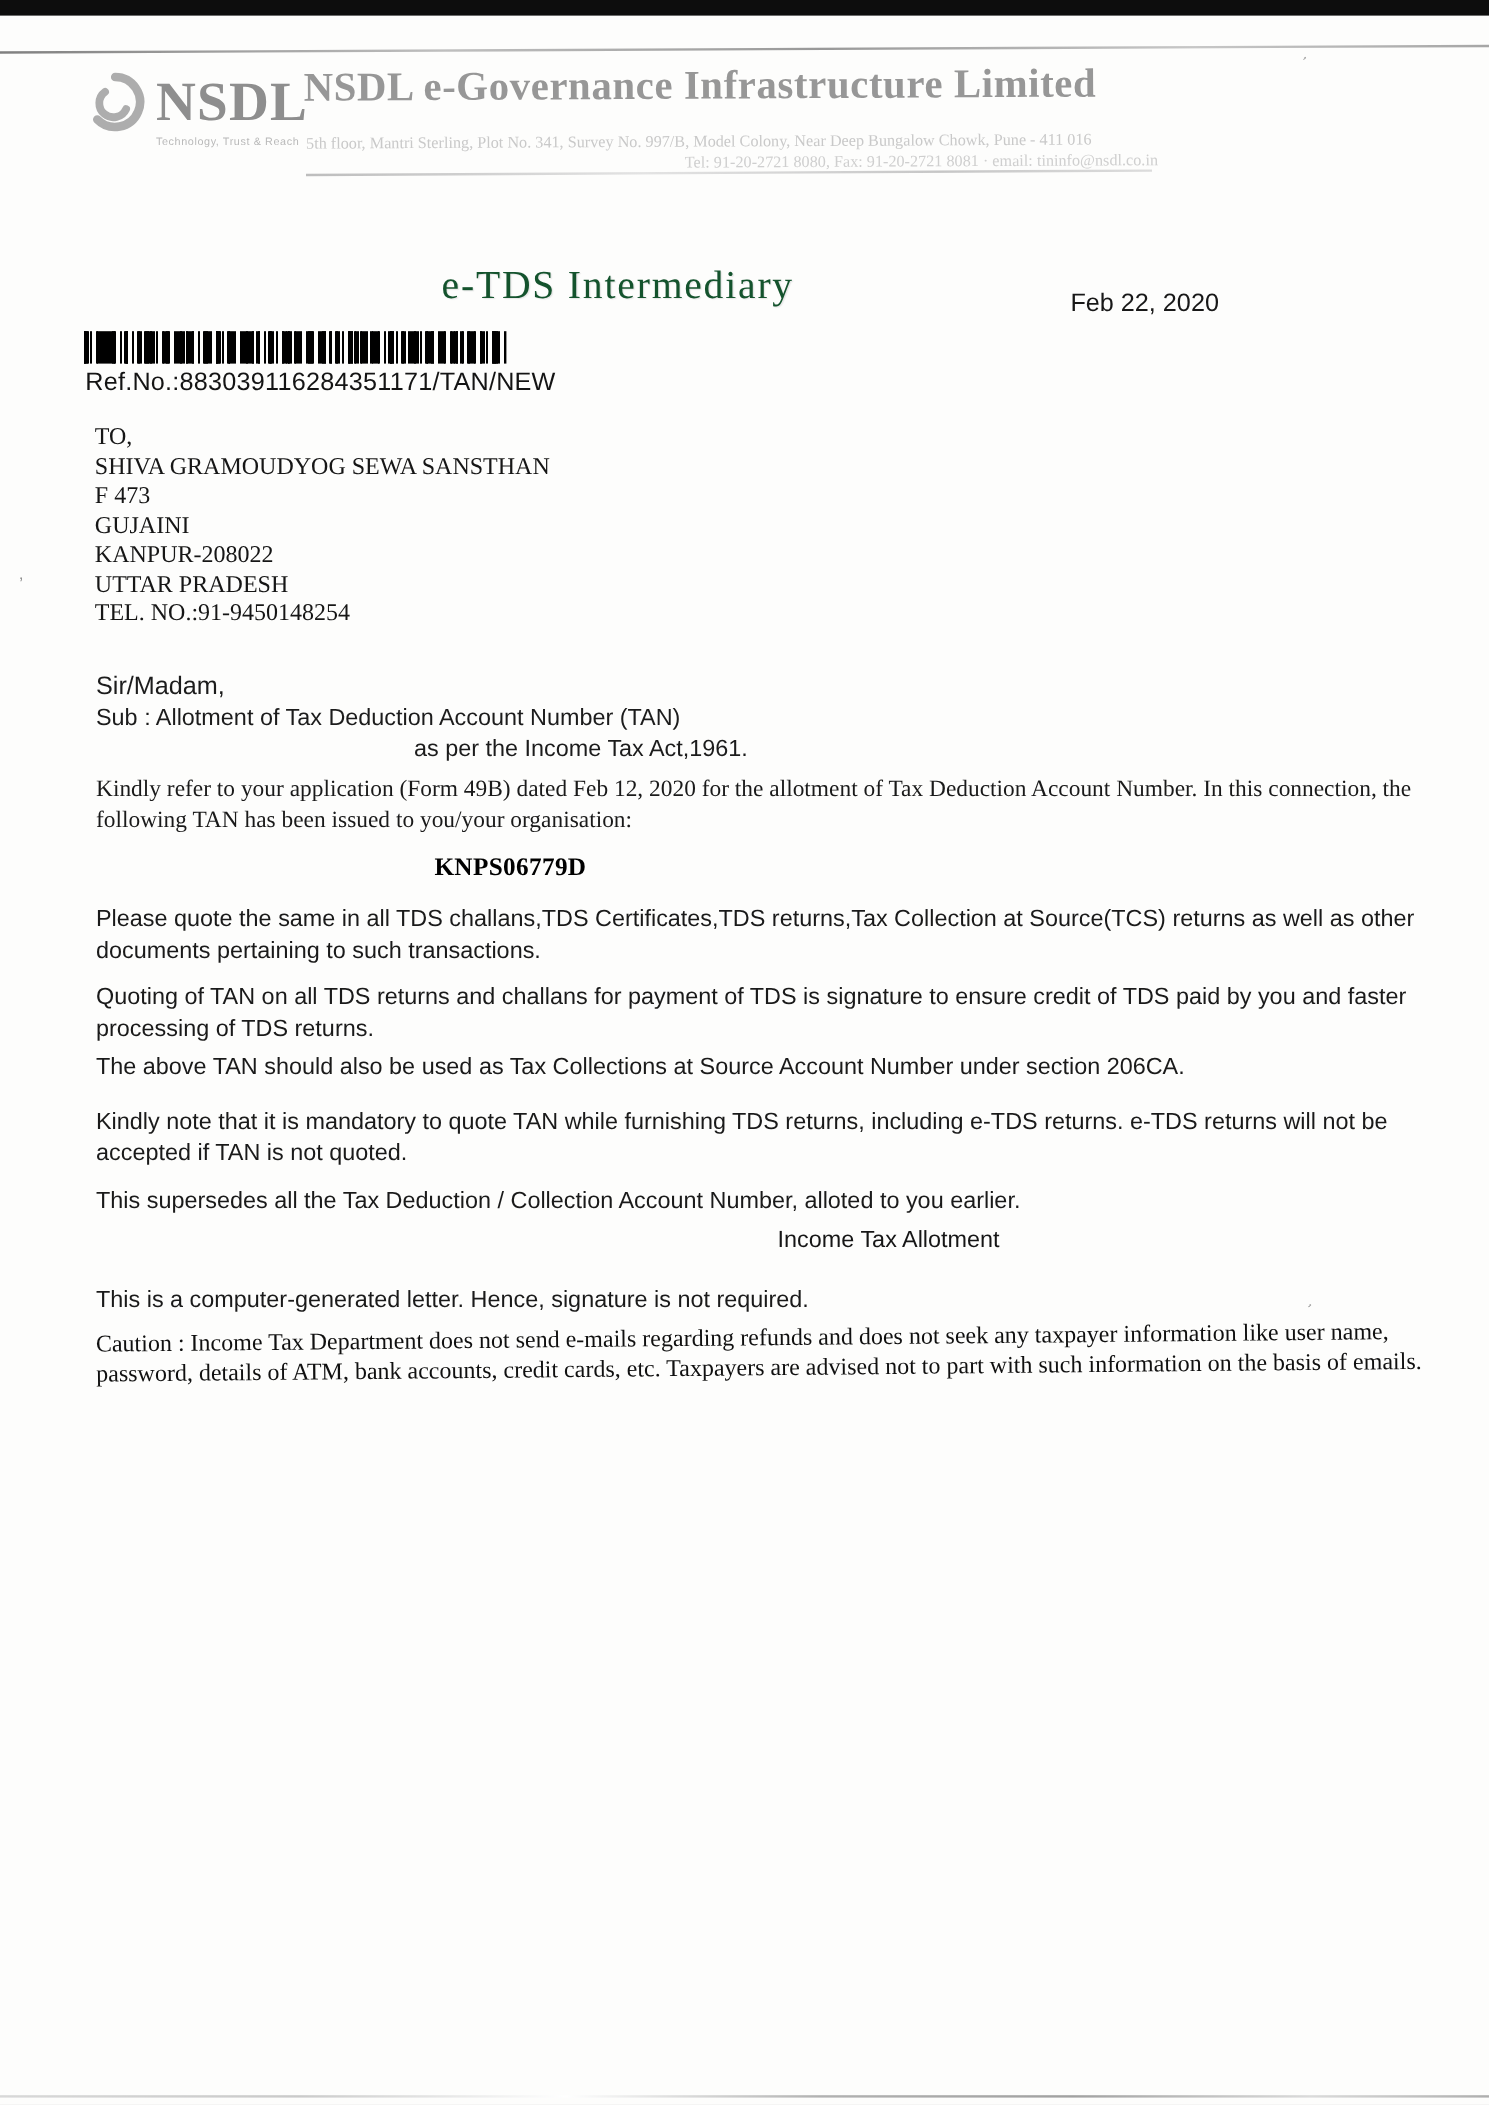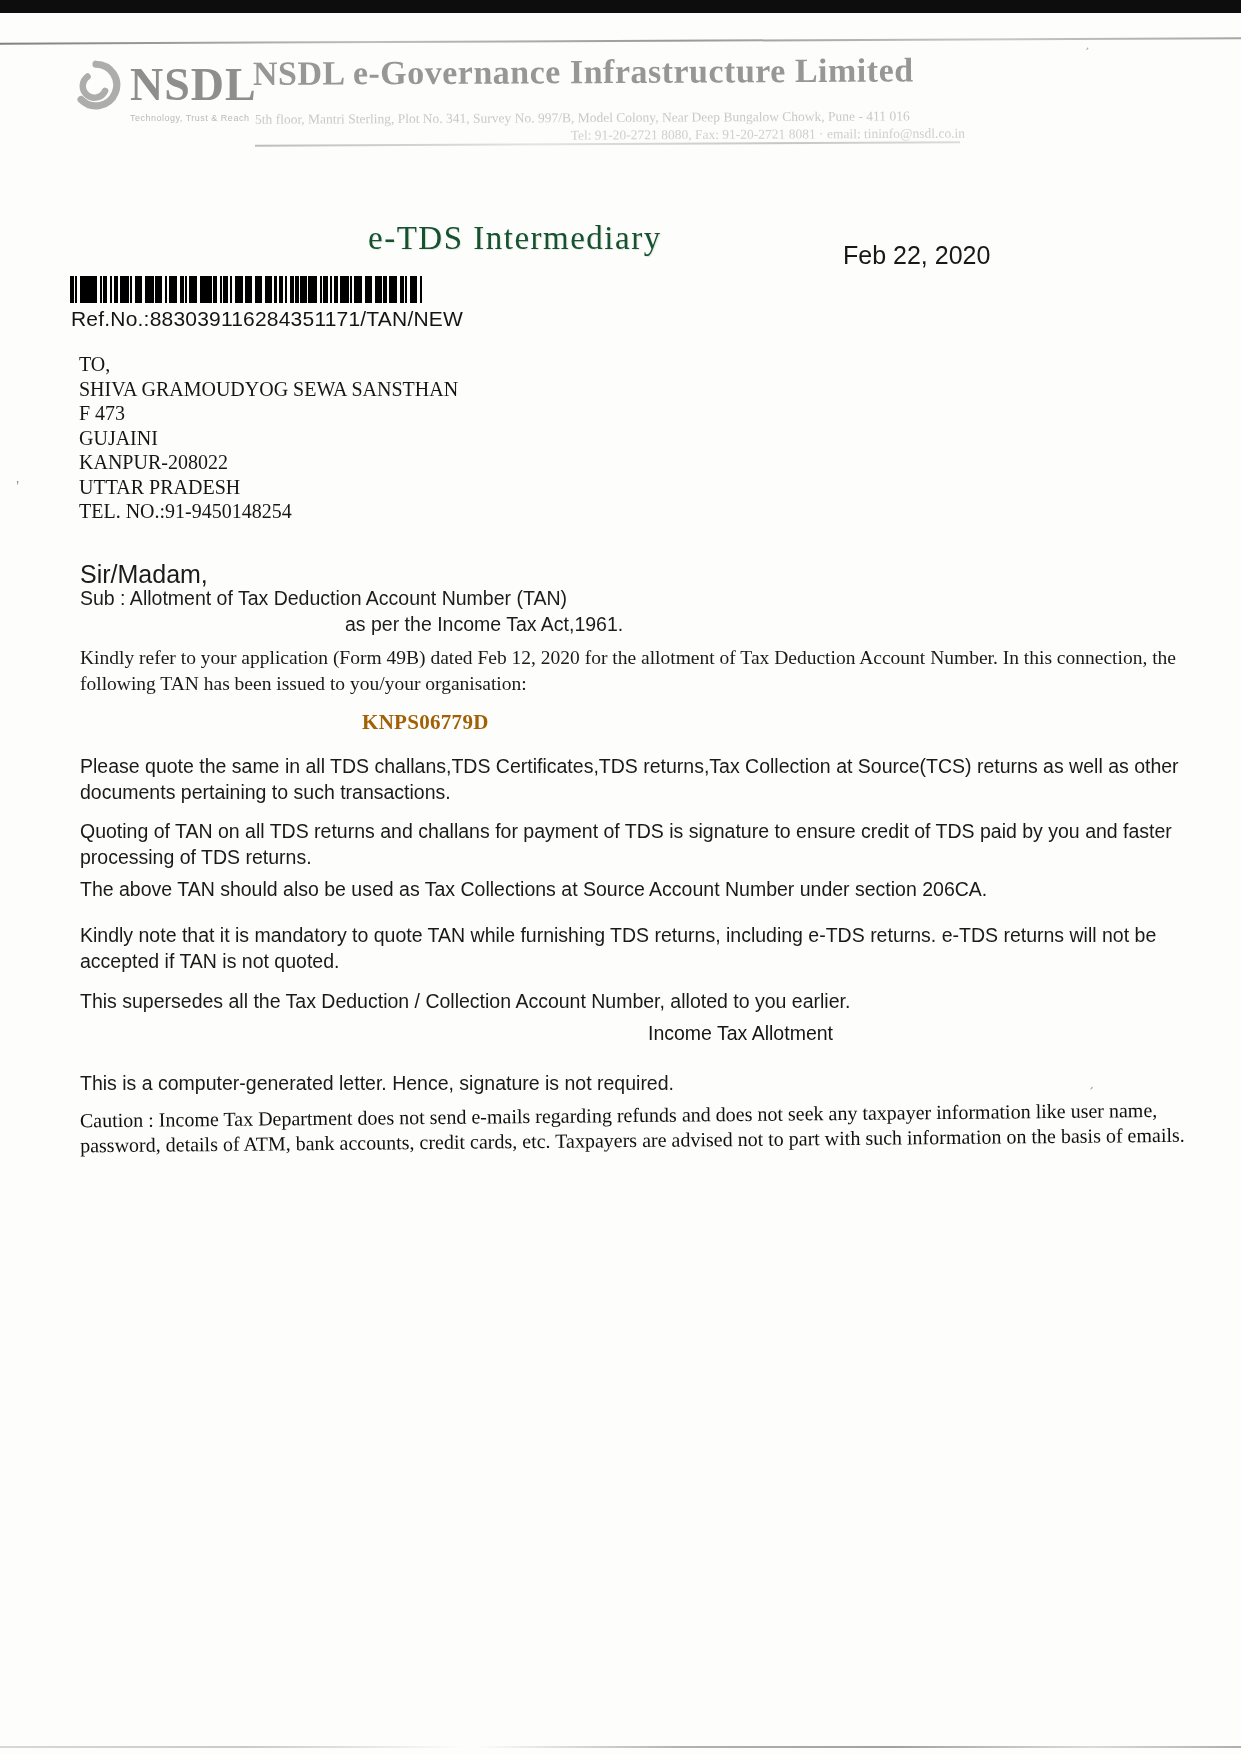--- a/index.html
+++ b/index.html
@@ -28,40 +28,40 @@
     color:#979797;letter-spacing:.5px;white-space:nowrap;transform:rotate(-0.3deg);}
   .hdr-addr1{position:absolute;top:110px;left:255px;width:710px;font-size:13.5px;
     color:#c9c9c9;font-family:"Liberation Serif",serif;white-space:nowrap;transform:rotate(-0.3deg);}
   .hdr-addr2{position:absolute;top:127px;left:430px;width:535px;font-size:13.5px;
     color:#cfcfcf;font-family:"Liberation Serif",serif;text-align:right;transform:rotate(-0.3deg);}
   .hdr-rule{position:absolute;top:143px;left:255px;width:705px;height:2px;
     background:linear-gradient(90deg,#bdbdbd,#e3e3e3 40%,#c6c6c6 75%,#dcdcdc);transform:rotate(-0.3deg);}
   
   .doc-title{position:absolute;top:196px;left:368px;font-family:"Liberation Serif",serif;
     font-size:33px;color:#14532d;letter-spacing:1.5px;text-shadow:1px 1px 1px #e4e4e4;margin-top:24px;}
-  .date{position:absolute;top:241px;left:843px;font-size:25px;color:#181818;}
+  .date{position:absolute;top:241px;left:892px;font-size:21px;color:#181818;}
   
   .barcode{position:absolute;top:276px;left:70px;width:352px;height:27px;
     background:
       repeating-linear-gradient(90deg,#000 0 2px,transparent 2px 5px),
       repeating-linear-gradient(90deg,#000 0 4px,transparent 4px 11px),
       repeating-linear-gradient(90deg,#000 0 3px,transparent 3px 17px),
       repeating-linear-gradient(90deg,transparent 0 23px,#000 23px 26px,transparent 26px 29px);}
   .ref-no{position:absolute;top:307px;left:71px;font-size:21px;color:#141414;letter-spacing:.2px;}
   
   .recipient{position:absolute;top:352px;left:79px;font-family:"Liberation Serif",serif;
     font-size:20px;line-height:24.5px;color:#161616;}
   
-  .salutation{position:absolute;top:560px;left:80px;font-size:25px;}
+  .salutation{position:absolute;top:560px;left:80px;font-size:21px;}
   .subject{position:absolute;top:585px;left:80px;font-size:19.5px;line-height:26px;}
   .subject .l2{padding-left:265px;}
   .para{position:absolute;left:80px;width:1108px;font-size:19.5px;line-height:26px;color:#1a1a1a;}
   .p1{top:645px;font-family:Liberation Serif, serif;}
   .tan{position:absolute;top:710px;left:362px;font-family:"Liberation Serif",serif;
-    font-weight:bold;font-size:21px;color:#a16207;letter-spacing:.3px;}
+    font-weight:bold;font-size:21px;color:#000000;letter-spacing:.3px;}
   .p2{top:753px;}
   .p3{top:818px;}
   .p4{top:876px;}
   .p5{top:922px;}
   .p6{top:988px;}
   .signature{position:absolute;top:1022px;left:648px;font-size:19.5px;color:#161616;}
   .generated-note{position:absolute;top:1072px;left:80px;font-size:19.5px;color:#1a1a1a;}
   .caution{position:absolute;top:1103px;left:80px;width:1110px;
     font-family:"Liberation Serif",serif;font-size:20px;line-height:24.5px;color:#101010;
     transform:rotate(-0.55deg);}

